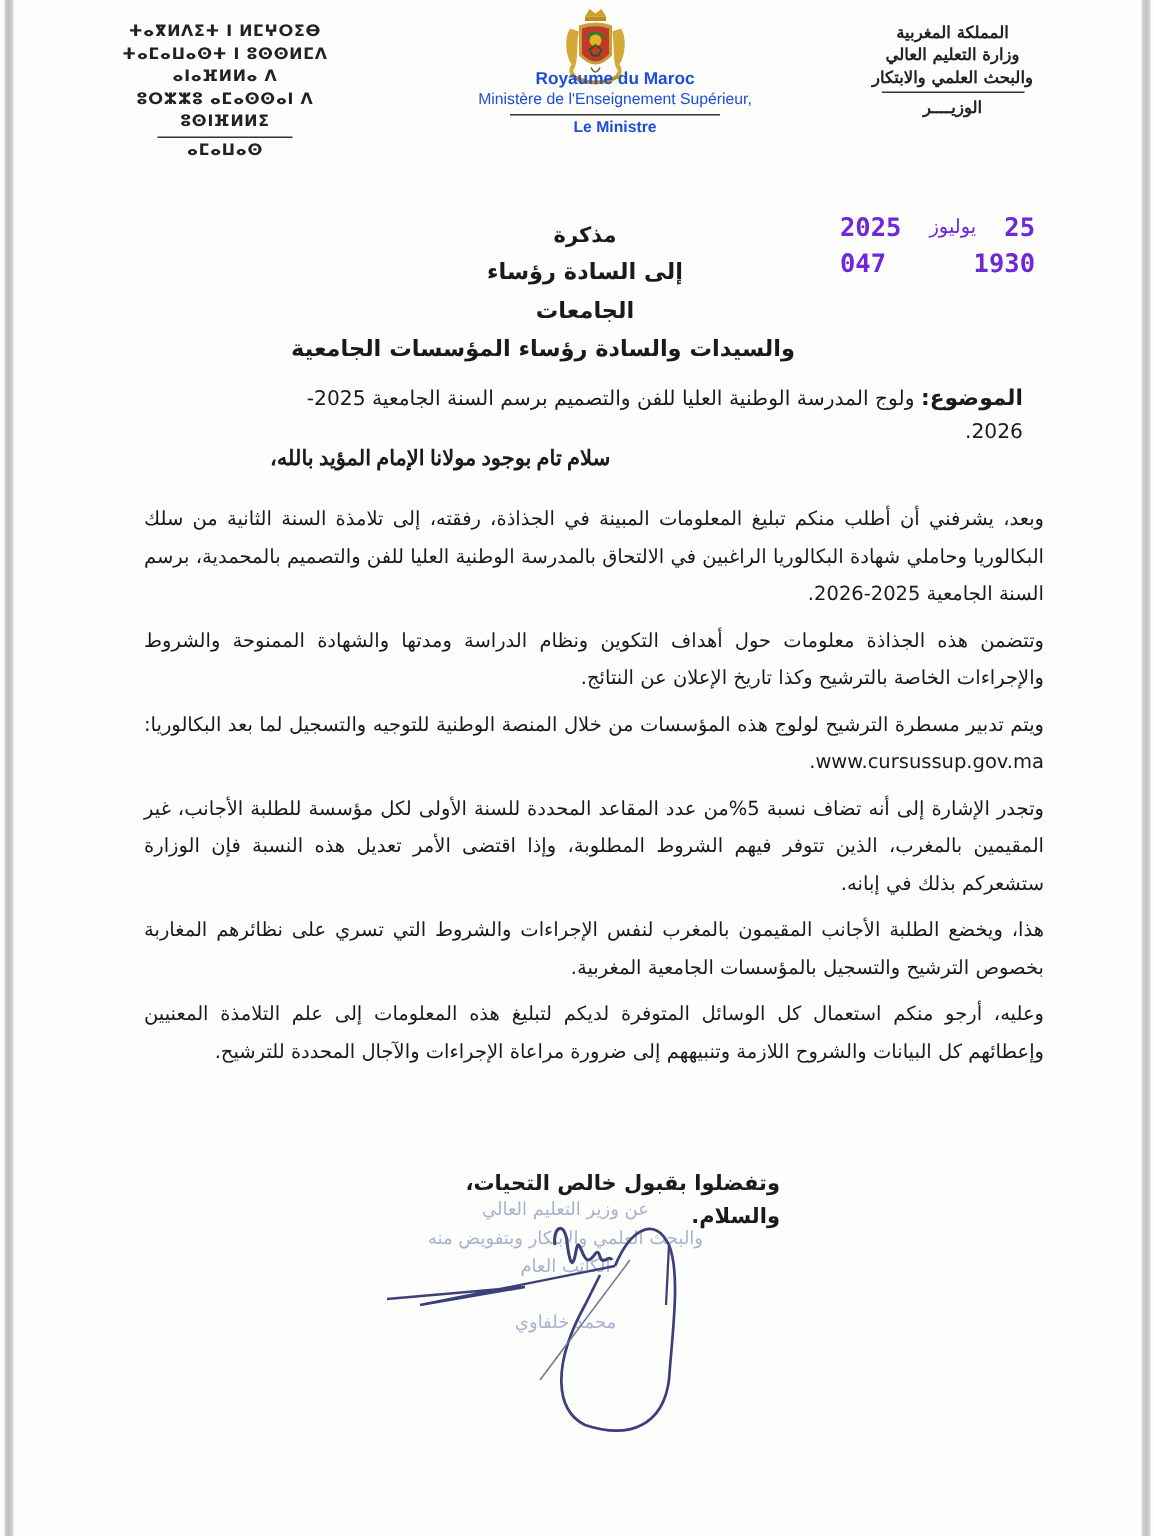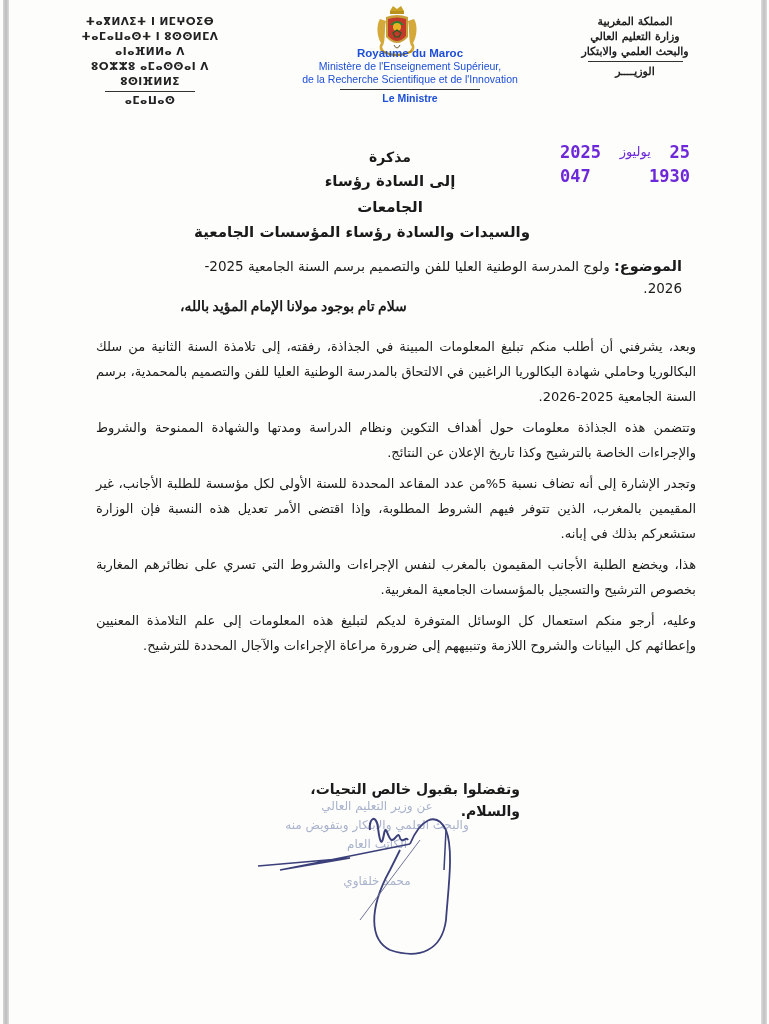--- a/index.html
+++ b/index.html
@@ -109,21 +109,20 @@
     <circle cx="29" cy="24" r="4" fill="#e6b422"></circle>
     <path d="M25 30 L29 27 L33 30 L31 34 L27 34 Z" fill="none" stroke="#1b5e20" stroke-width="1.2"></path>
     <path d="M14 48 Q29 56 44 48" fill="none" stroke="#b8901c" stroke-width="2.5"></path>
     <path d="M26 42 Q29 48 32 42" fill="none" stroke="#6b5a2a" stroke-width="1"></path>
   </svg>
 </div>
 
 <div class="fr-head">
   <div class="title">Royaume du Maroc</div>
   <div class="line">Ministère de l'Enseignement Supérieur,</div>
-  <div class="line">de la Recherche Scientifique et de l'Innovation</div>
   <div class="rule"></div>
   <div class="minister">Le Ministre</div>
 </div>
 
 <div class="arabic-head">
   <div>المملكة المغربية</div>
   <div>وزارة التعليم العالي</div>
   <div>والبحث العلمي والابتكار</div>
   <div class="rule"></div>
   <div>الوزيــــر</div>
@@ -149,20 +148,21 @@
 
 <div class="subject">
   <b>الموضوع:</b><span> ولوج المدرسة الوطنية العليا للفن والتصميم برسم السنة الجامعية 2025-2026.</span>
 </div>
 
 <div class="greeting">سلام تام بوجود مولانا الإمام المؤيد بالله،</div>
 
 <div class="body">
   <p class="p1">وبعد، يشرفني أن أطلب منكم تبليغ المعلومات المبينة في الجذاذة، رفقته، إلى تلامذة السنة الثانية من سلك البكالوريا وحاملي شهادة البكالوريا الراغبين في الالتحاق بالمدرسة الوطنية العليا للفن والتصميم بالمحمدية، برسم السنة الجامعية 2025-2026.</p>
   <p>وتتضمن هذه الجذاذة معلومات حول أهداف التكوين ونظام الدراسة ومدتها والشهادة الممنوحة والشروط والإجراءات الخاصة بالترشيح وكذا تاريخ الإعلان عن النتائج.</p>
+  <p><span>ويتم تدبير مسطرة الترشيح لولوج هذه المؤسسات من خلال المنصة الوطنية للتوجيه والتسجيل لما بعد البكالوريا: </span><span class="url">www.cursussup.gov.ma</span>.</p>
   <p>وتجدر الإشارة إلى أنه تضاف نسبة 5%من عدد المقاعد المحددة للسنة الأولى لكل مؤسسة للطلبة الأجانب، غير المقيمين بالمغرب، الذين تتوفر فيهم الشروط المطلوبة، وإذا اقتضى الأمر تعديل هذه النسبة فإن الوزارة ستشعركم بذلك في إبانه.</p>
   <p>هذا، ويخضع الطلبة الأجانب المقيمون بالمغرب لنفس الإجراءات والشروط التي تسري على نظائرهم المغاربة بخصوص الترشيح والتسجيل بالمؤسسات الجامعية المغربية.</p>
   <p>وعليه، أرجو منكم استعمال كل الوسائل المتوفرة لديكم لتبليغ هذه المعلومات إلى علم التلامذة المعنيين وإعطائهم كل البيانات والشروح اللازمة وتنبيههم إلى ضرورة مراعاة الإجراءات والآجال المحددة للترشيح.</p>
 </div>
 
 <div class="closing">وتفضلوا بقبول خالص التحيات، والسلام.</div>
 
 <div class="sig-text">
   <div>عن وزير التعليم العالي</div>
   <div>والبحث العلمي والابتكار وبتفويض منه</div>

